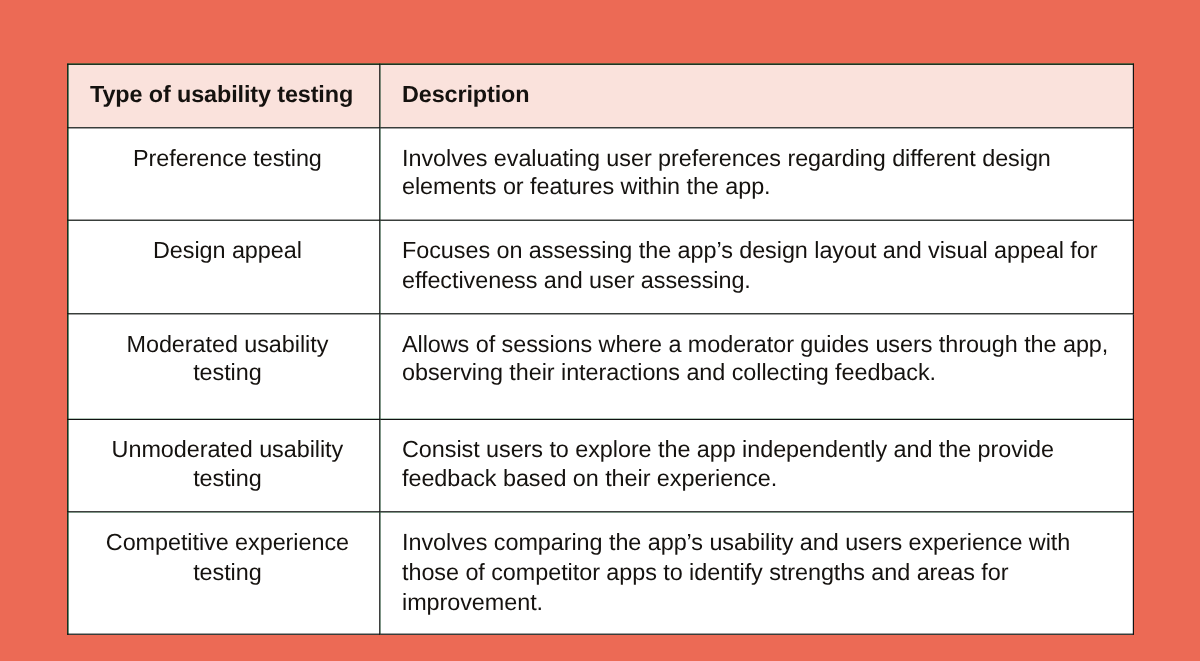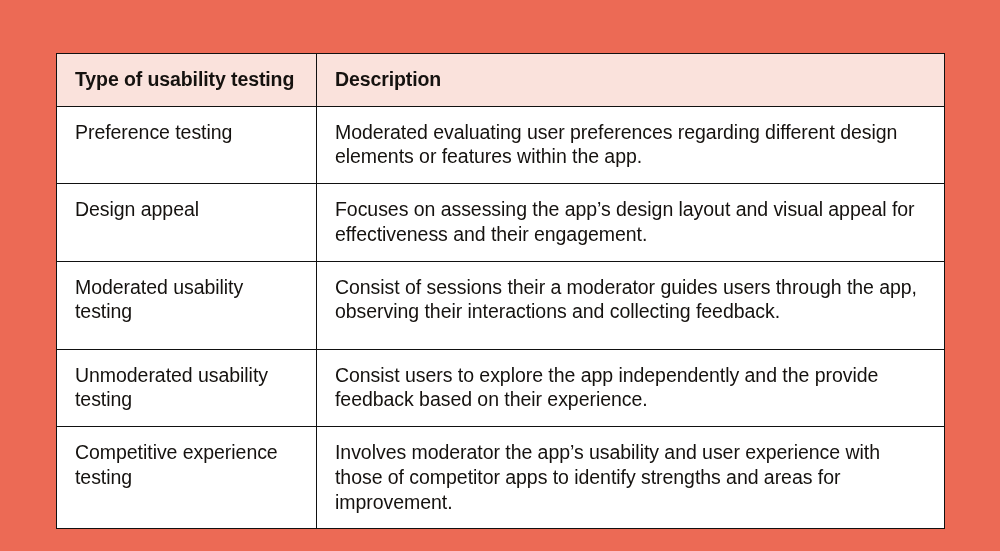--- a/index.html
+++ b/index.html
@@ -63,20 +63,21 @@
   tbody td {
     background: #FFFFFF;
     font-weight: normal;
     font-size: 19.5px;
     line-height: 1.27;
     letter-spacing: -0.05px;
   }
 
   tbody td.cell-type {
     padding-right: 12px;
+    text-align: center;
   }
 
   tbody tr.row-preference  { height: 67px; }
   tbody tr.row-design      { height: 66px; }
   tbody tr.row-moderated   { height: 88px; margin-top: 38px; }
   tbody tr.row-unmoderated { height: 66px; }
   tbody tr.row-competitive { height: 91px; margin-left: 40px; }
 </style>
 </head>
 <body>
@@ -90,34 +91,34 @@
       </colgroup>
       <thead>
         <tr>
           <th>Type of usability testing</th>
           <th>Description</th>
         </tr>
       </thead>
       <tbody>
         <tr class="row-preference">
           <td class="cell-type">Preference testing</td>
-          <td class="cell-desc">Moderated evaluating user preferences regarding different design elements or features within the app.</td>
+          <td class="cell-desc">Involves evaluating user preferences regarding different design elements or features within the app.</td>
         </tr>
         <tr class="row-design">
           <td class="cell-type">Design appeal</td>
-          <td class="cell-desc">Focuses on assessing the app’s design layout and visual appeal for effectiveness and their engagement.</td>
+          <td class="cell-desc">Focuses on assessing the app’s design layout and visual appeal for effectiveness and user assessing.</td>
         </tr>
         <tr class="row-moderated">
           <td class="cell-type">Moderated usability testing</td>
-          <td class="cell-desc">Consist of sessions their a moderator guides users through the app, observing their interactions and collecting feedback.</td>
+          <td class="cell-desc">Allows of sessions where a moderator guides users through the app, observing their interactions and collecting feedback.</td>
         </tr>
         <tr class="row-unmoderated">
           <td class="cell-type">Unmoderated usability testing</td>
           <td class="cell-desc">Consist users to explore the app independently and the provide feedback based on their experience.</td>
         </tr>
         <tr class="row-competitive">
           <td class="cell-type">Competitive experience testing</td>
-          <td class="cell-desc">Involves moderator the app’s usability and user experience with those of competitor apps to identify strengths and areas for improvement.</td>
+          <td class="cell-desc">Involves comparing the app’s usability and users experience with those of competitor apps to identify strengths and areas for improvement.</td>
         </tr>
       </tbody>
     </table>
   </div>
 </div>
 
 </body></html>

